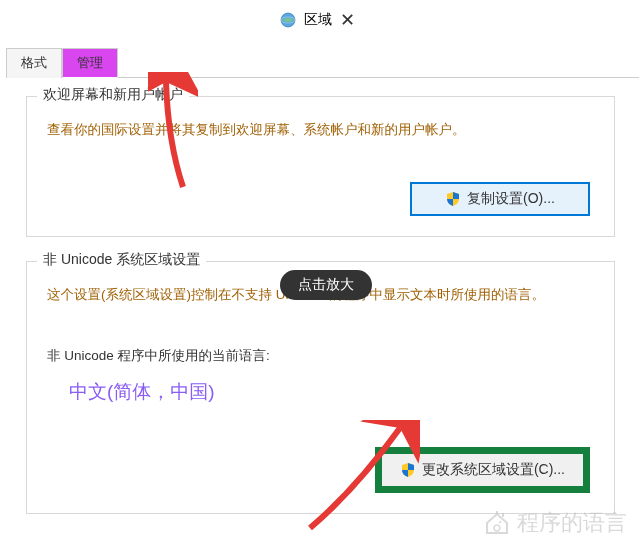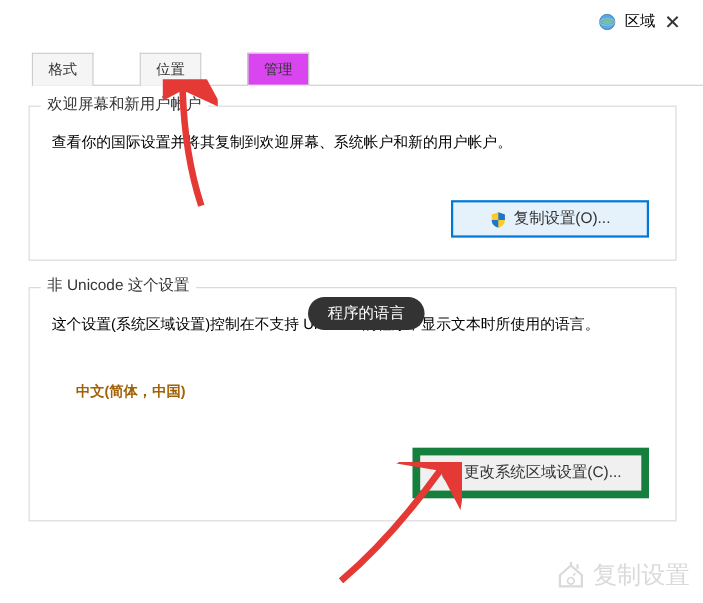--- a/index.html
+++ b/index.html
@@ -8,21 +8,21 @@
       font-size: 13px;
       background: #fff;
       width: 639px;
       height: 548px;
       position: relative;
       overflow: hidden;
     }
     .titlebar {
       display: flex;
       align-items: center;
-      justify-content: flex-end;
+      justify-content: center;
       padding: 8px 12px 4px 16px;
       height: 36px;
     }
     .titlebar-left {
       display: flex;
       align-items: center;
       gap: 8px;
     }
     .window-icon {
       width: 16px;
@@ -34,24 +34,23 @@
     }
     .close-btn {
       font-size: 18px;
       font-weight: 300;
       cursor: pointer;
       padding: 0 8px;
       color: #333;
     }
     .tabs {
       display: flex;
-      margin: 12px 0 0 29px;
+      margin: 12px 0 0 6px;
       border-bottom: 1px solid #ccc;
       position: relative;
-      gap: 42px;
     }
     .tab {
       padding: 5px 14px 5px 14px;
       border: 1px solid #ccc;
       border-bottom: none;
       background: #f5f5f5;
       margin-right: 0;
       margin-bottom: -1px;
       cursor: pointer;
       font-size: 13px;
@@ -76,52 +75,51 @@
       position: absolute;
       top: -11px;
       left: 10px;
       background: #fff;
       padding: 0 6px;
       font-size: 14px;
       color: #333;
     }
     .groupbox-desc {
       font-size: 13.5px;
-      color: #000000;
+      color: #a16207;
       line-height: 1.7;
       margin-bottom: 40px;
       padding-left: 14px;
     }
     .groupbox-label {
       font-size: 13.5px;
       color: #333;
       padding-left: 14px;
       margin-bottom: 14px;
     }
     .groupbox-value {
-      font-size: 13px;
-      color: #a16207;
+      font-size: 19px;
+      color: #8b5cf6;
       padding-left: 36px;
       margin-bottom: 42px;
-      font-weight: bold;
     }
     .button-row {
       display: flex;
       justify-content: flex-end;
       padding-right: 8px;
     }
     .win-button {
       border: 2px solid #0078d7;
       background: #e5f1fb;
       padding: 6px 20px;
       font-size: 14px;
       color: #333;
       cursor: pointer;
       display: inline-flex;
-      align-items: flex-end;
+      align-items: center;
       gap: 6px;
       min-width: 180px;
       justify-content: center;
     }
     .win-button.secondary {
       border: 7px solid #15803d;
       background: #f0f0f0;
       padding: 7px 18px;
     }
     .shield-icon {
@@ -191,21 +189,20 @@
         <ellipse cx="8" cy="8" rx="7" ry="3" fill="none" stroke="#fff" stroke-width="0.5" opacity="0.6"></ellipse>
       </svg>
     </span>
     <span class="window-title">区域</span>
   </div>
   <span class="close-btn">✕</span>
 </div>
 
 <div class="tabs">
   <div class="tab">格式</div>
-  <div class="tab">位置</div>
   <div class="tab active">管理</div>
 </div>
 
 <div class="tab-content">
 
   <div class="groupbox">
     <div class="groupbox-legend">欢迎屏幕和新用户帐户</div>
     <div class="groupbox-desc">查看你的国际设置并将其复制到欢迎屏幕、系统帐户和新的用户帐户。</div>
     <div class="button-row">
       <button class="win-button">
@@ -215,40 +212,41 @@
             <path d="M8 1 L14 3 L14 8 L8 8 Z" fill="#1976d2"></path>
             <path d="M8 8 L8 15 Q2 13 2 8 Z" fill="#1976d2"></path>
           </svg>
         </span>
         <span>复制设置(O)...</span>
       </button>
     </div>
   </div>
 
   <div class="groupbox">
-    <div class="groupbox-legend">非 Unicode 这个设置</div>
+    <div class="groupbox-legend">非 Unicode 系统区域设置</div>
     <div class="groupbox-desc">这个设置(系统区域设置)控制在不支持 Unicode 的程序中显示文本时所使用的语言。</div>
+    <div class="groupbox-label">非 Unicode 程序中所使用的当前语言:</div>
     <div class="groupbox-value">中文(简体，中国)</div>
     <div class="button-row">
       <button class="win-button secondary">
         <span class="shield-icon">
           <svg viewBox="0 0 16 16">
             <path d="M8 1 L14 3 L14 8 Q14 13 8 15 Q2 13 2 8 L2 3 Z" fill="#ffca28"></path>
             <path d="M8 1 L14 3 L14 8 L8 8 Z" fill="#1976d2"></path>
             <path d="M8 8 L8 15 Q2 13 2 8 Z" fill="#1976d2"></path>
           </svg>
         </span>
         <span>更改系统区域设置(C)...</span>
       </button>
     </div>
   </div>
 
 </div>
 
-<div class="tooltip-bubble">程序的语言</div>
+<div class="tooltip-bubble">点击放大</div>
 
 <svg class="arrow1" viewBox="0 0 50 120">
   <defs>
     <marker id="ah1" markerWidth="12" markerHeight="12" refX="3" refY="6" orient="auto">
       <path d="M0,0 L12,6 L0,12 L3,6 Z" fill="#e53935"></path>
     </marker>
   </defs>
   <path d="M35 115 Q 20 70 18 10" stroke="#e53935" stroke-width="6" fill="none" marker-end="url(#ah1)"></path>
 </svg>
 
@@ -260,14 +258,14 @@
   </defs>
   <path d="M10 108 Q 55 70 100 8" stroke="#e53935" stroke-width="6" fill="none" marker-end="url(#ah2)"></path>
 </svg>
 
 <div class="watermark">
   <svg class="watermark-icon" viewBox="0 0 28 24">
     <path d="M4 12 L14 3 L24 12 L24 22 L4 22 Z M14 3 L14 0 M20 6 L20 2" stroke="#bbb" stroke-width="2" fill="none"></path>
     <path d="M14 14 A3 3 0 1 1 13.9 14" stroke="#bbb" stroke-width="1.5" fill="none"></path>
     <path d="M16 12 L18 10" stroke="#bbb" stroke-width="1.5"></path>
   </svg>
-  <span>复制设置</span>
+  <span>程序的语言</span>
 </div>
 
 </body></html>

